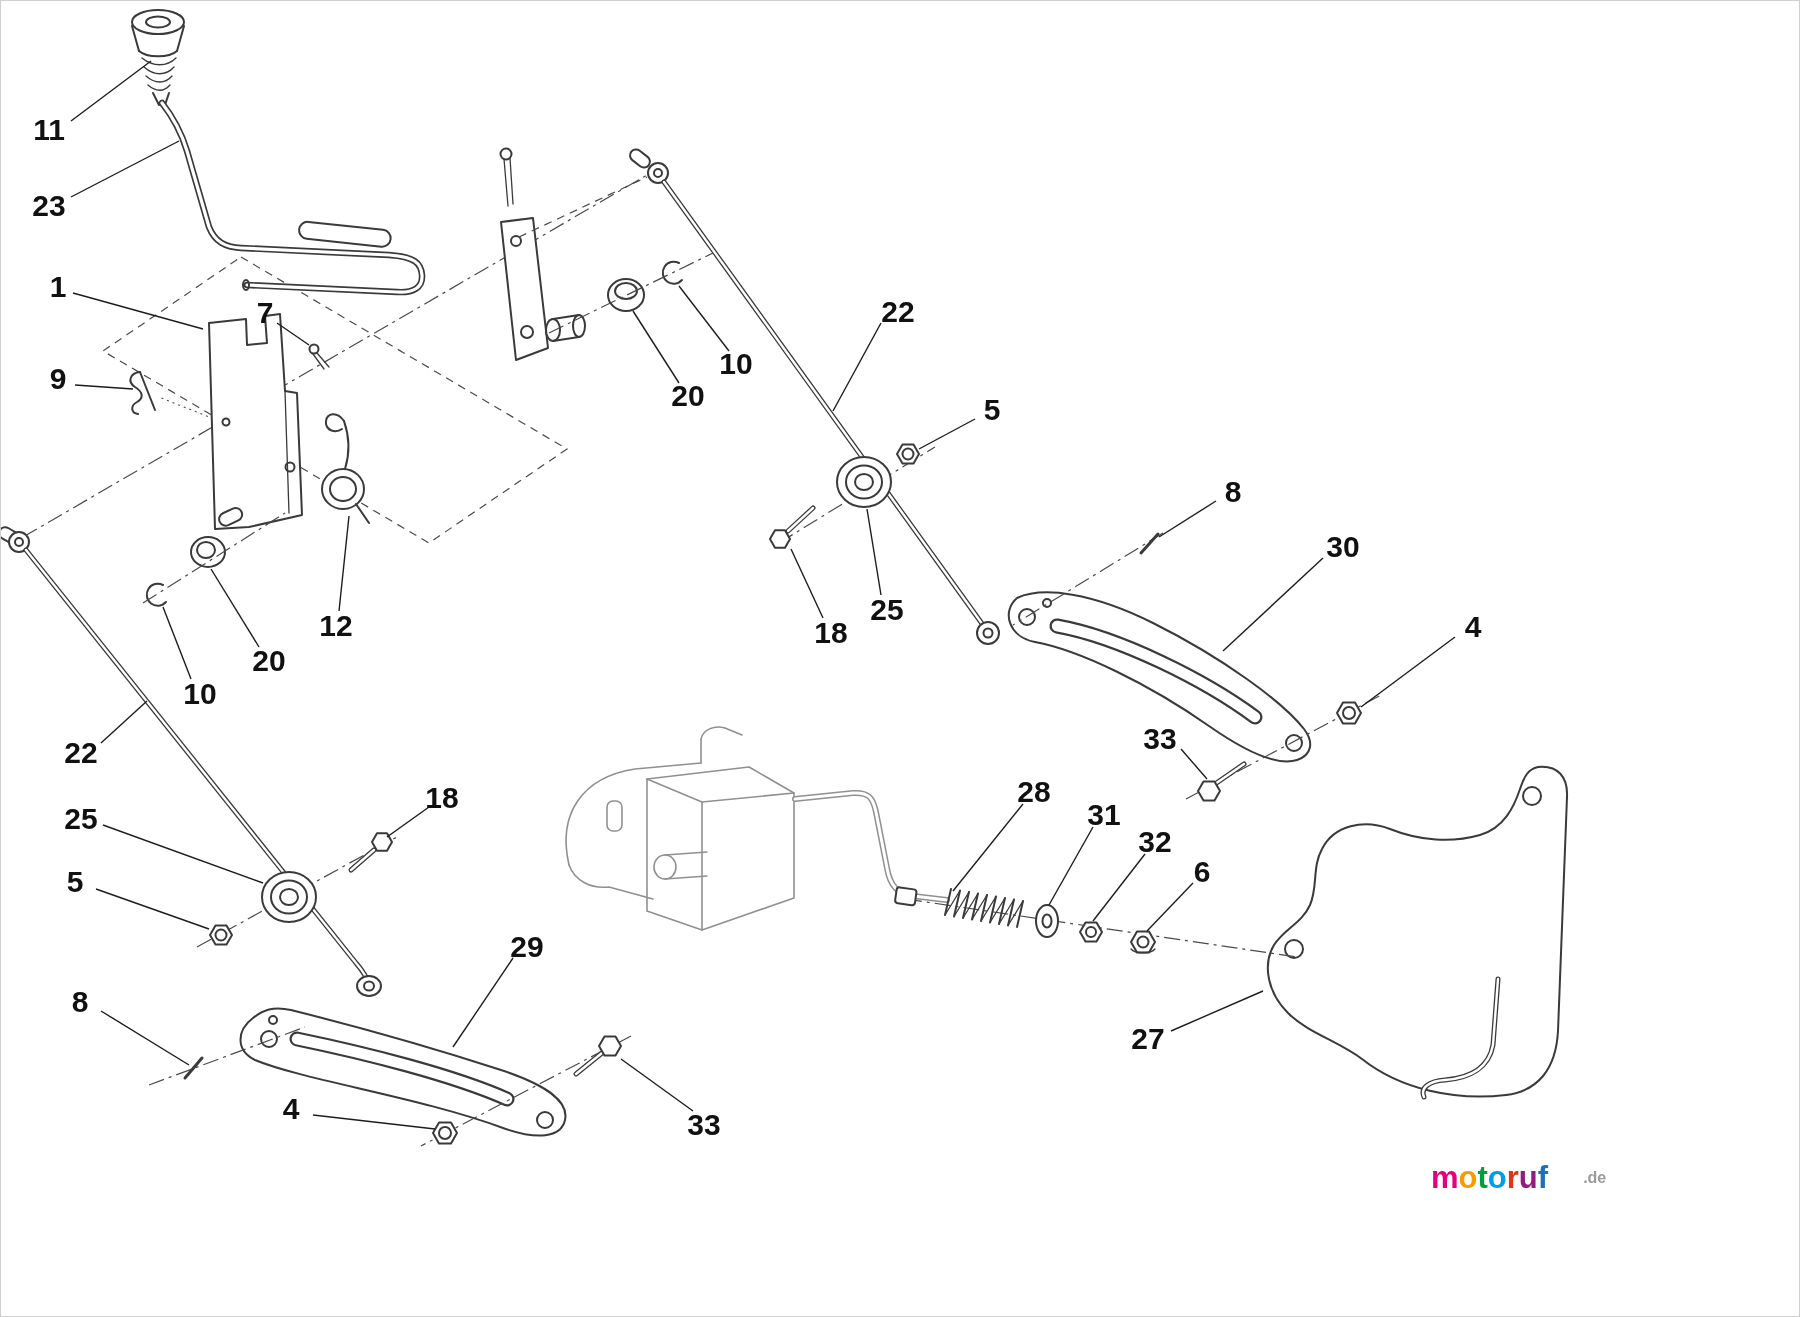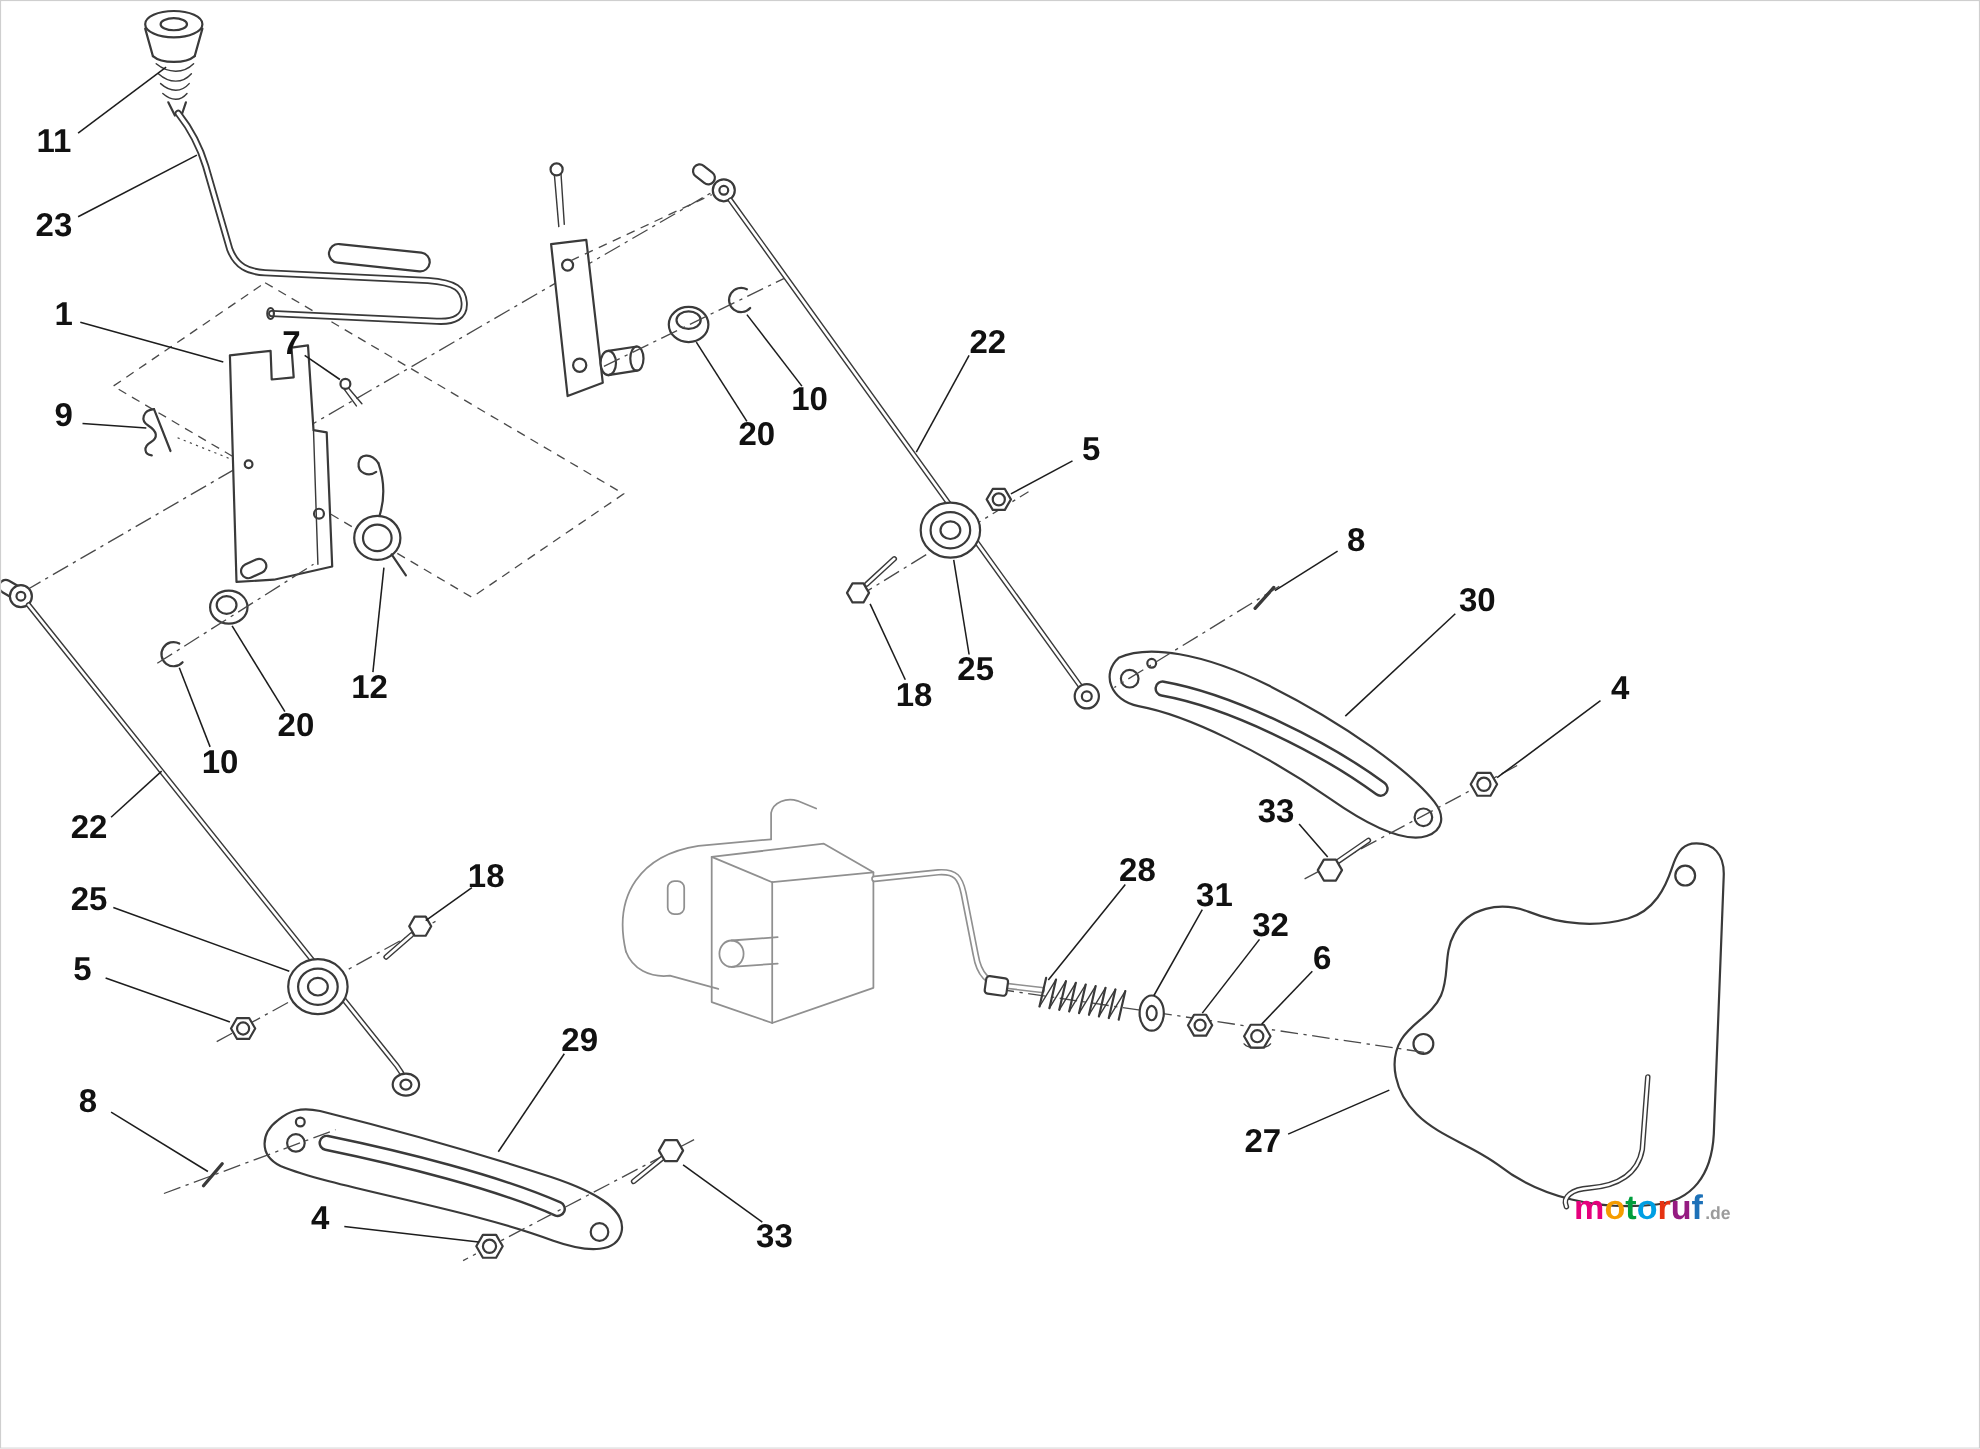--- a/index.html
+++ b/index.html
@@ -23,21 +23,21 @@
   .ref-tube-o{stroke:#909090;stroke-width:6;fill:none;stroke-linecap:round;stroke-linejoin:round;}
   .ref-tube-i{stroke:#ffffff;stroke-width:3;fill:none;stroke-linecap:round;stroke-linejoin:round;}
   .dash{stroke:#4a4a4a;stroke-width:1.2;fill:none;stroke-dasharray:8 6;}
   .dashdot{stroke:#4a4a4a;stroke-width:1.2;fill:none;stroke-dasharray:16 5 3 5;}
   .dots{stroke:#4a4a4a;stroke-width:1.1;fill:none;stroke-dasharray:2 4;}
   #callout-layer line{stroke:#1d1d1d;stroke-width:1.4;}
   #callout-layer text{
     font-family:"Liberation Sans",sans-serif;font-weight:700;font-size:30px;
     fill:#111111;text-anchor:middle;dominant-baseline:central;
   }
-  .watermark{position:absolute;left:1430px;top:1081px;display:flex;align-items:flex-end;white-space:nowrap;}
+  .watermark{position:absolute;left:1430px;top:1161px;display:flex;align-items:center;white-space:nowrap;gap:33px;}
   #brand span{font-weight:700;font-size:31px;line-height:1;}
   .wm-suffix{font-weight:700;font-size:16px;color:#9b9b9b;margin-left:2px;}
 </style>
 </head>
 <body>
 
 <div class="stage">
   <svg width="1800" height="1317" viewBox="0 0 1800 1317">
 
     <g>

